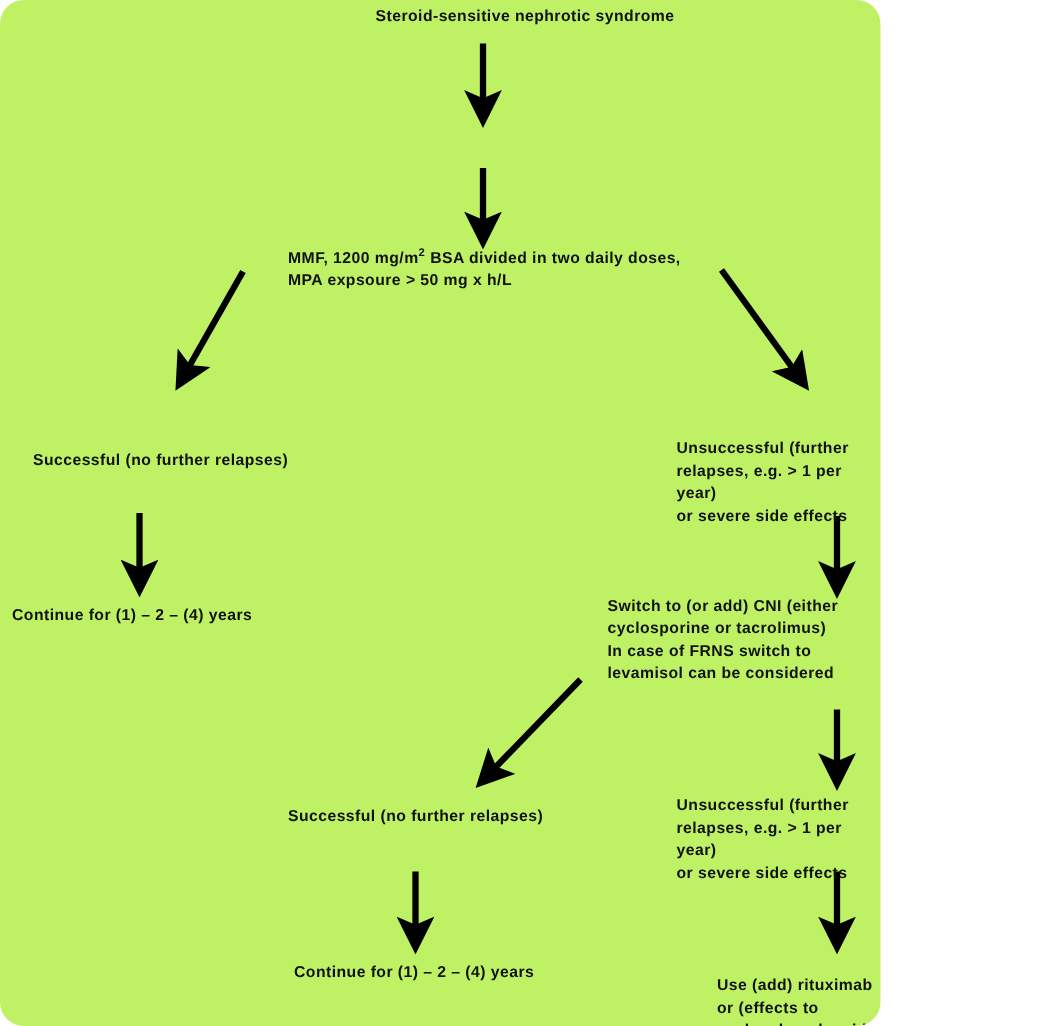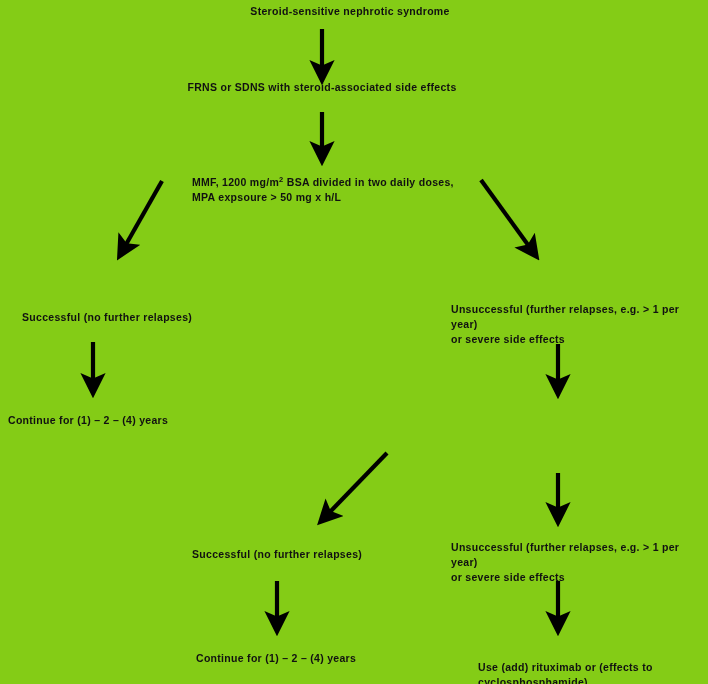--- a/index.html
+++ b/index.html
@@ -2,44 +2,44 @@
 <html><head>
 <meta charset="utf-8">
 <style>
   html, body {
     margin: 0;
     padding: 0;
     background: #ffffff;
   }
   #flowchart {
     position: relative;
-    width: 708px;
+    width: 587px;
     height: 684px;
-    background: #84cc16;
+    background: #bef264;
     font-family: "Liberation Sans", sans-serif;
     font-weight: bold;
     color: #000000;
     overflow: hidden;
+    border-radius: 16px;
   }
   .node {
     position: absolute;
     font-size: 10.5px;
     line-height: 15px;
     font-weight: bold;
     letter-spacing: 0.3px;
     white-space: pre-line;
     color: #111111;
   }
   .node.center {
     text-align: center;
     transform: translateX(-50%);
   }
   .node.left {
     text-align: left;
-    margin-top: 10px;
   }
   .arrow-layer {
     position: absolute;
     left: 0;
     top: 0;
     width: 708px;
     height: 684px;
     pointer-events: none;
   }
   sup {
@@ -76,31 +76,32 @@
 
     <line x1="558" y1="473" x2="558" y2="513" stroke="#000000" stroke-width="4.2" marker-end="url(#ah)"></line>
 
     <line x1="277" y1="581" x2="277" y2="622" stroke="#000000" stroke-width="4.2" marker-end="url(#ah)"></line>
 
     <line x1="558" y1="581" x2="558" y2="622" stroke="#000000" stroke-width="4.2" marker-end="url(#ah)"></line>
   </svg>
 
   <div class="node center" style="left:350px; top:4px;">Steroid-sensitive nephrotic syndrome</div>
 
-  <div class="node center" style="left:322px; top:80px;">FRNS  or SDNS  with steroid-associated side effects</div>
 
   <div class="node left" style="left:192px; top:165px;"><span>MMF,  1200 mg/m</span><sup>2</sup><span>  BSA divided in two daily doses,</span><br><span>MPA  expsoure &gt; 50 mg  x  h/L</span></div>
 
   <div class="node left" style="left:22px; top:300px;">Successful (no further relapses)</div>
 
   <div class="node left" style="left:8px; top:403px;">Continue for (1) – 2 – (4) years</div>
 
   <div class="node left" style="left:451px; top:292px;">Unsuccessful (further relapses, e.g. &gt; 1 per year)
 or severe side effects</div>
 
+  <div class="node left" style="left:405px; top:397px;">Switch to (or add) CNI  (either cyclosporine or tacrolimus)
+In case of FRNS  switch to levamisol can be considered</div>
 
   <div class="node left" style="left:192px; top:537px;">Successful (no further relapses)</div>
 
   <div class="node left" style="left:451px; top:530px;">Unsuccessful (further relapses, e.g. &gt; 1 per year)
 or severe side effects</div>
 
   <div class="node left" style="left:196px; top:641px;">Continue for (1) – 2 – (4) years</div>
 
   <div class="node left" style="left:478px; top:650px;">Use (add) rituximab or (effects to
 cyclosphosphamide)</div>

